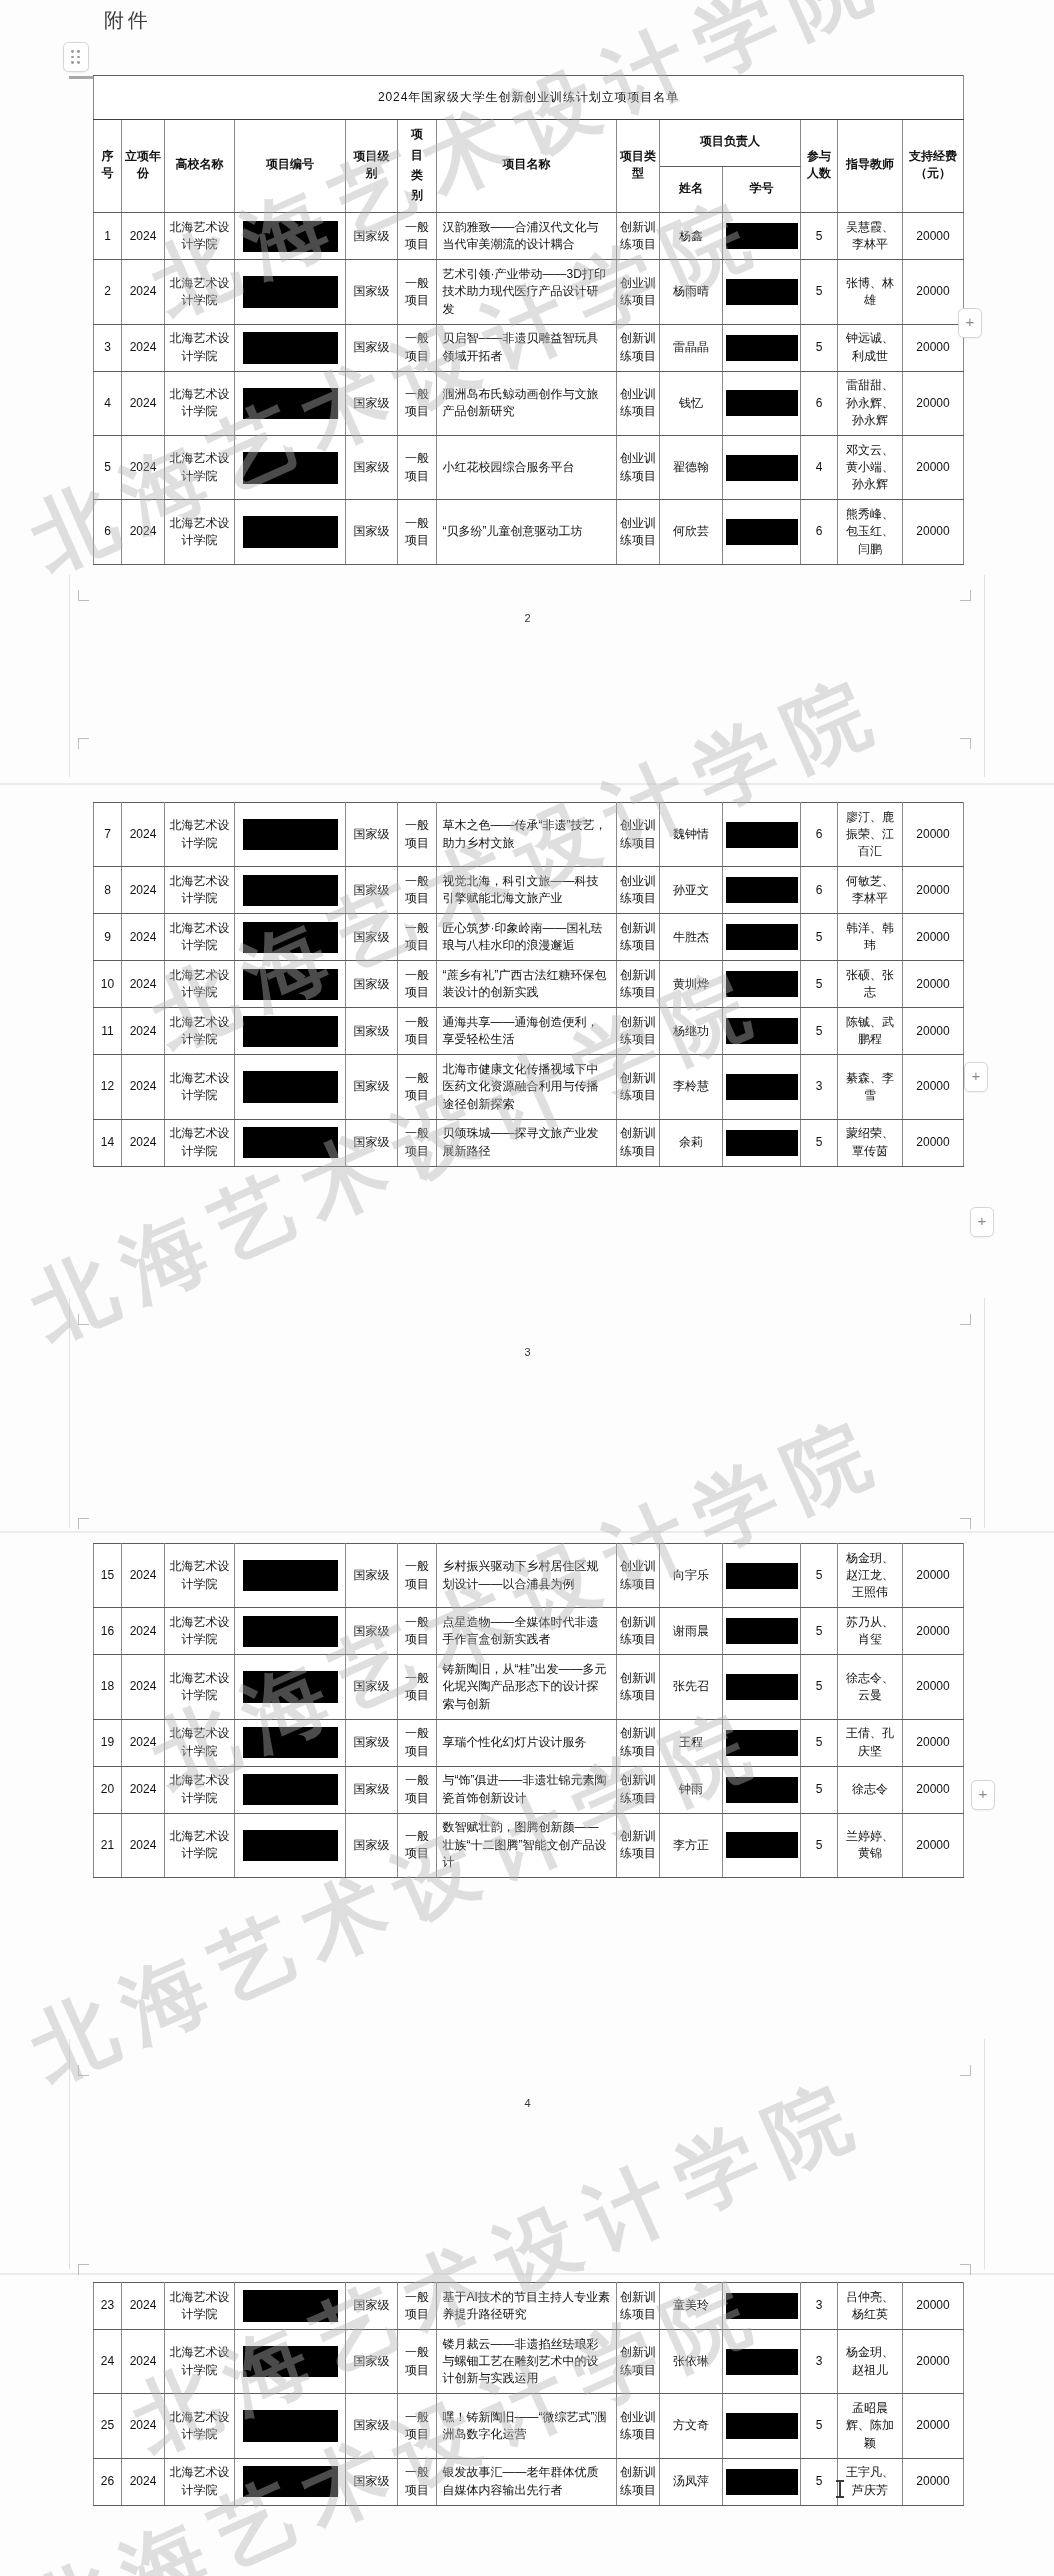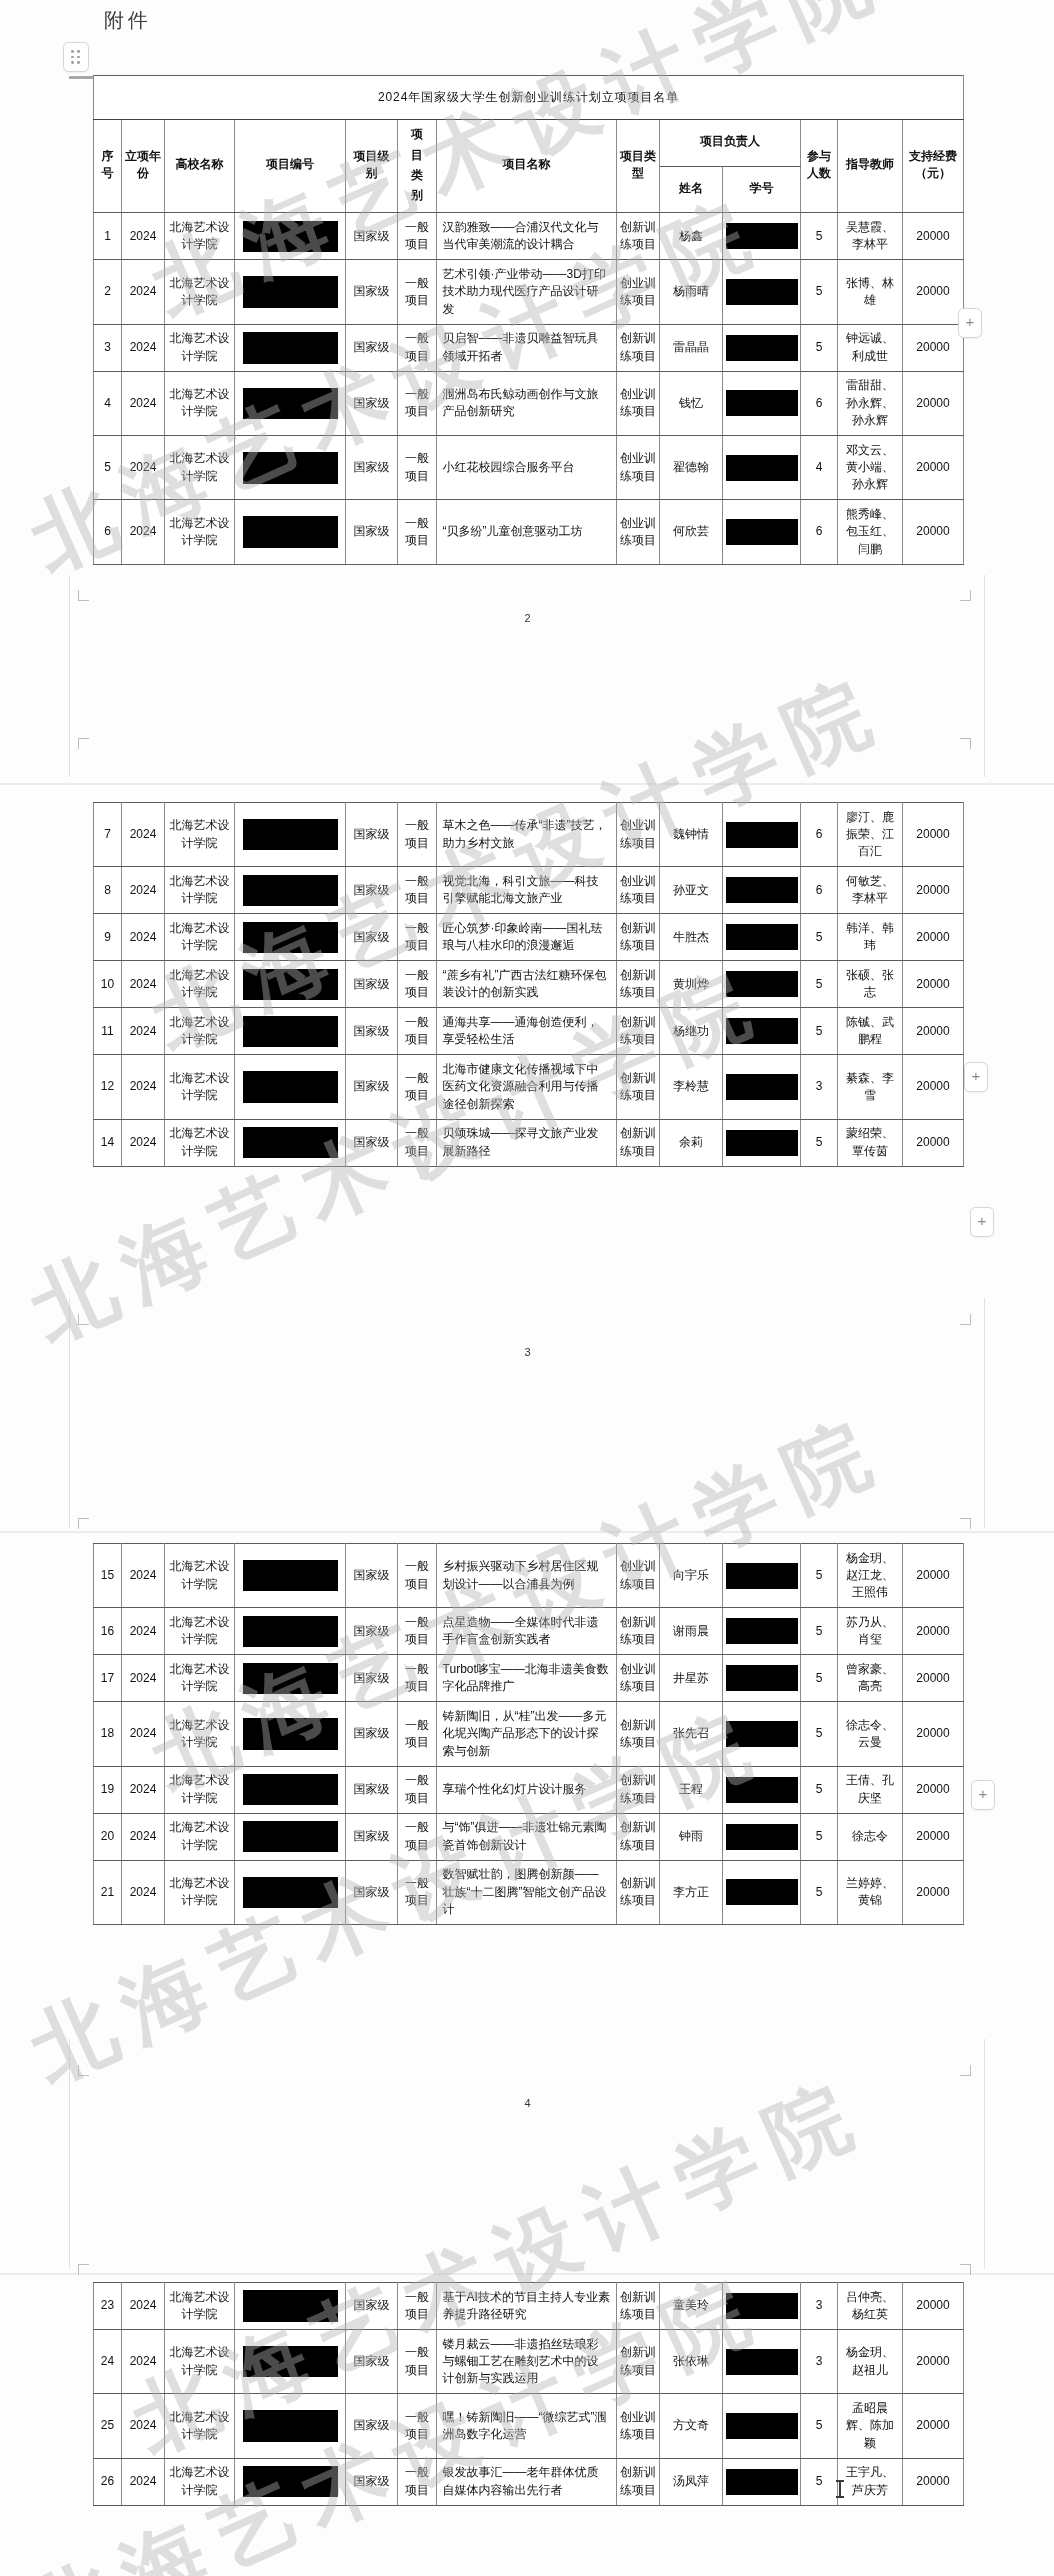--- a/index.html
+++ b/index.html
@@ -444,39 +444,20 @@
           <td>创新训练项目</td>
           <td>谢雨晨</td>
           <td>
             <div class="bar sid"></div>
           </td>
           <td>5</td>
           <td>苏乃从、肖玺</td>
           <td>20000</td>
         </tr>
         <tr>
-          <td>17</td>
-          <td>2024</td>
-          <td>北海艺术设计学院</td>
-          <td>
-            <div class="bar code"></div>
-          </td>
-          <td>国家级</td>
-          <td>一般项目</td>
-          <td class="name">Turbot哆宝——北海非遗美食数字化品牌推广</td>
-          <td>创业训练项目</td>
-          <td>井星苏</td>
-          <td>
-            <div class="bar sid"></div>
-          </td>
-          <td>5</td>
-          <td>曾家豪、高亮</td>
-          <td>20000</td>
-        </tr>
-        <tr>
           <td>18</td>
           <td>2024</td>
           <td>北海艺术设计学院</td>
           <td>
             <div class="bar code"></div>
           </td>
           <td>国家级</td>
           <td>一般项目</td>
           <td class="name">铸新陶旧，从“桂”出发——多元化坭兴陶产品形态下的设计探索与创新</td>
           <td>创新训练项目</td>

